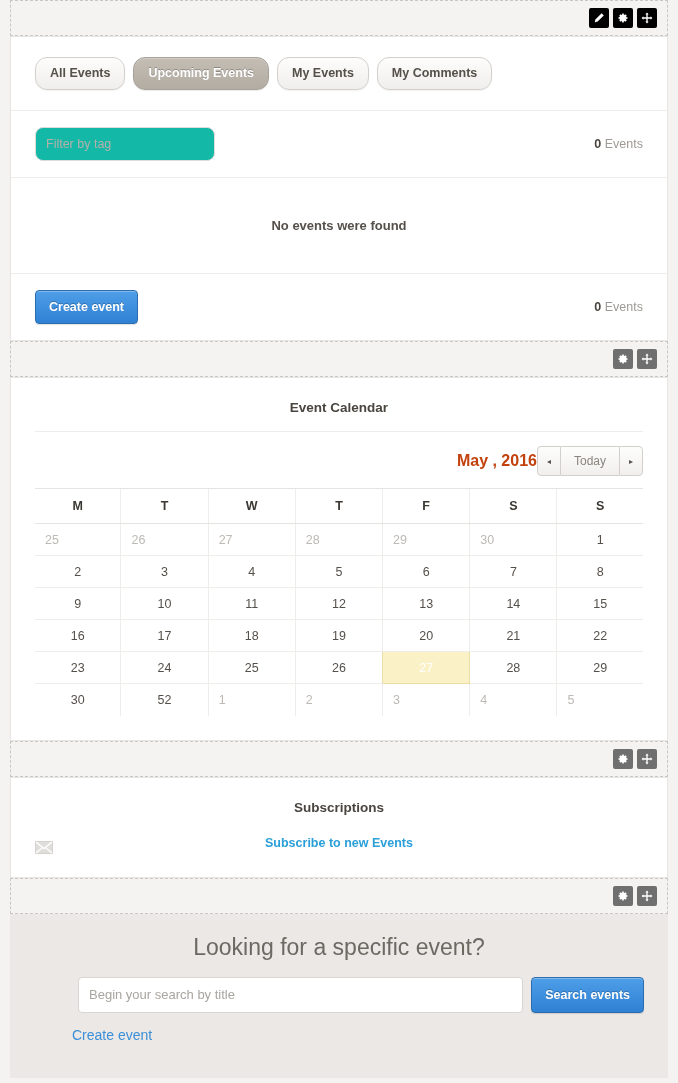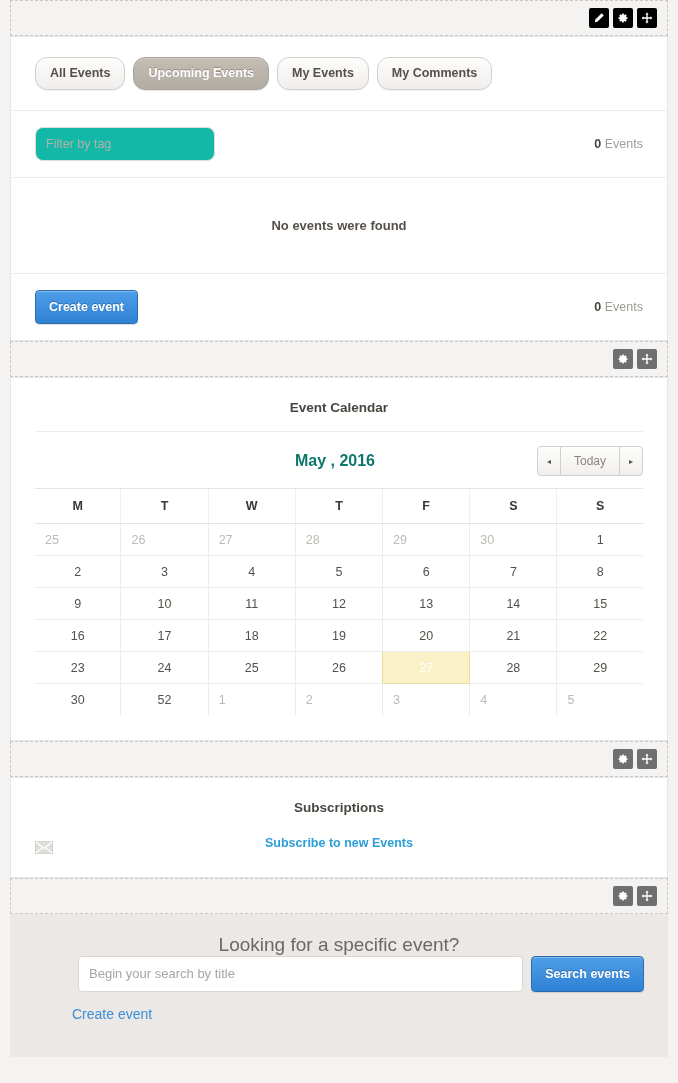--- a/index.html
+++ b/index.html
@@ -155,22 +155,22 @@
     font-size: 13.5px; font-weight: bold; color: #4a453f;
     border-bottom: 1px solid #eeedeb;
     margin: 0 24px;
     padding-left: 0; padding-right: 0;
   }
   .cal-navrow {
     padding: 14px 24px 12px;
     display: flex; align-items: center;
   }
   .cal-month {
-    flex: 1; text-align: center;
-    font-size: 16px; font-weight: bold; color: #0f766e;
+    flex: 1; text-align: right;
+    font-size: 16px; font-weight: bold; color: #c2410c;
     padding-left: 98px;
   }
   .navgrp { display: flex; }
   .navbtn {
     border: 1px solid #d3d0cc;
     background: linear-gradient(to bottom, #fdfdfc 0%, #f1efed 100%);
     font-size: 12px; color: #8a857f;
     height: 30px;
     display: flex; align-items: center; justify-content: center;
     cursor: pointer;
@@ -214,21 +214,21 @@
   .subs-link { font-size: 12.5px; font-weight: bold; color: #2a9fd8; text-decoration: none; cursor: pointer; }
   .mail-icon { position: absolute; left: 24px; top: 62px; }
 
   
   .searchbox {
     margin: 0 10px;
     background: #ebe8e6;
     padding: 20px 24px 34px;
   }
   .search-head {
-    text-align: center; font-size: 19px; color: #6d6862; 
+    text-align: center; font-size: 23px; color: #6d6862; margin-bottom: 16px;
   }
   .search-row { display: flex; align-items: center; gap: 8px; padding-left: 44px; }
   .search-input {
     flex: 1;
     height: 36px;
     padding: 0 10px;
     border: 1px solid #d8d5d2;
     border-radius: 4px;
     font-size: 13px; color: #55504a;
     font-family: "Liberation Sans", sans-serif;

